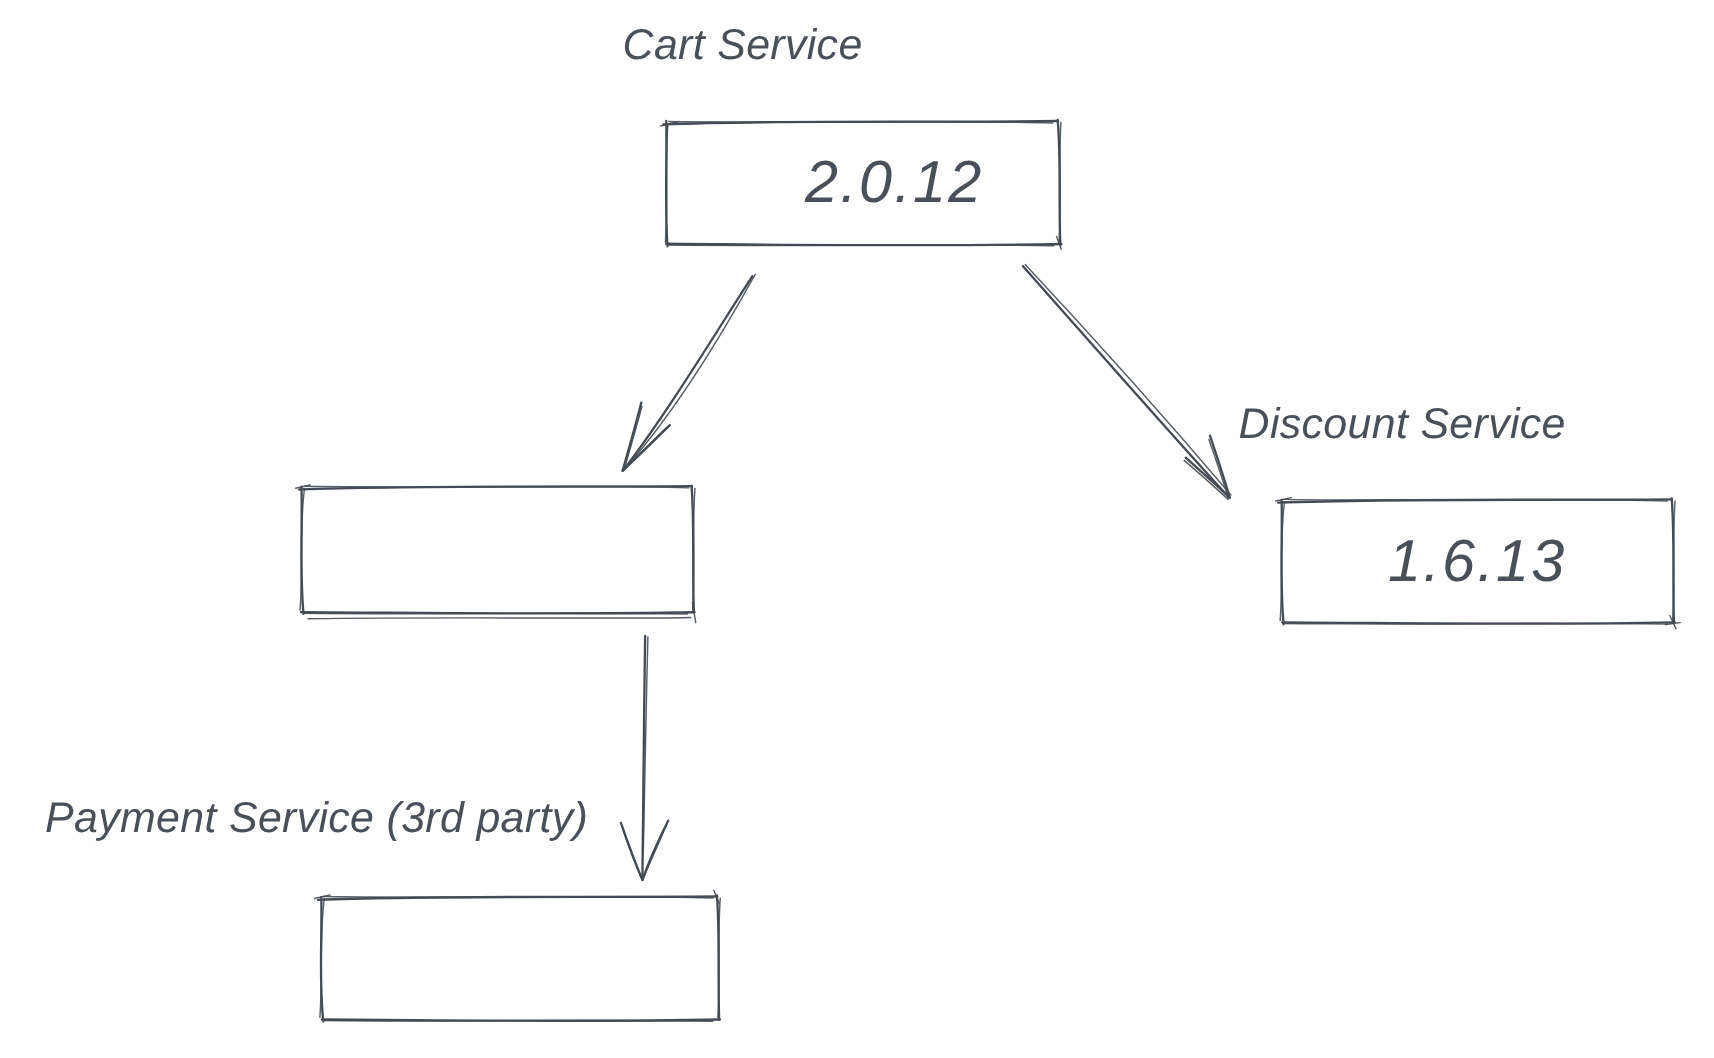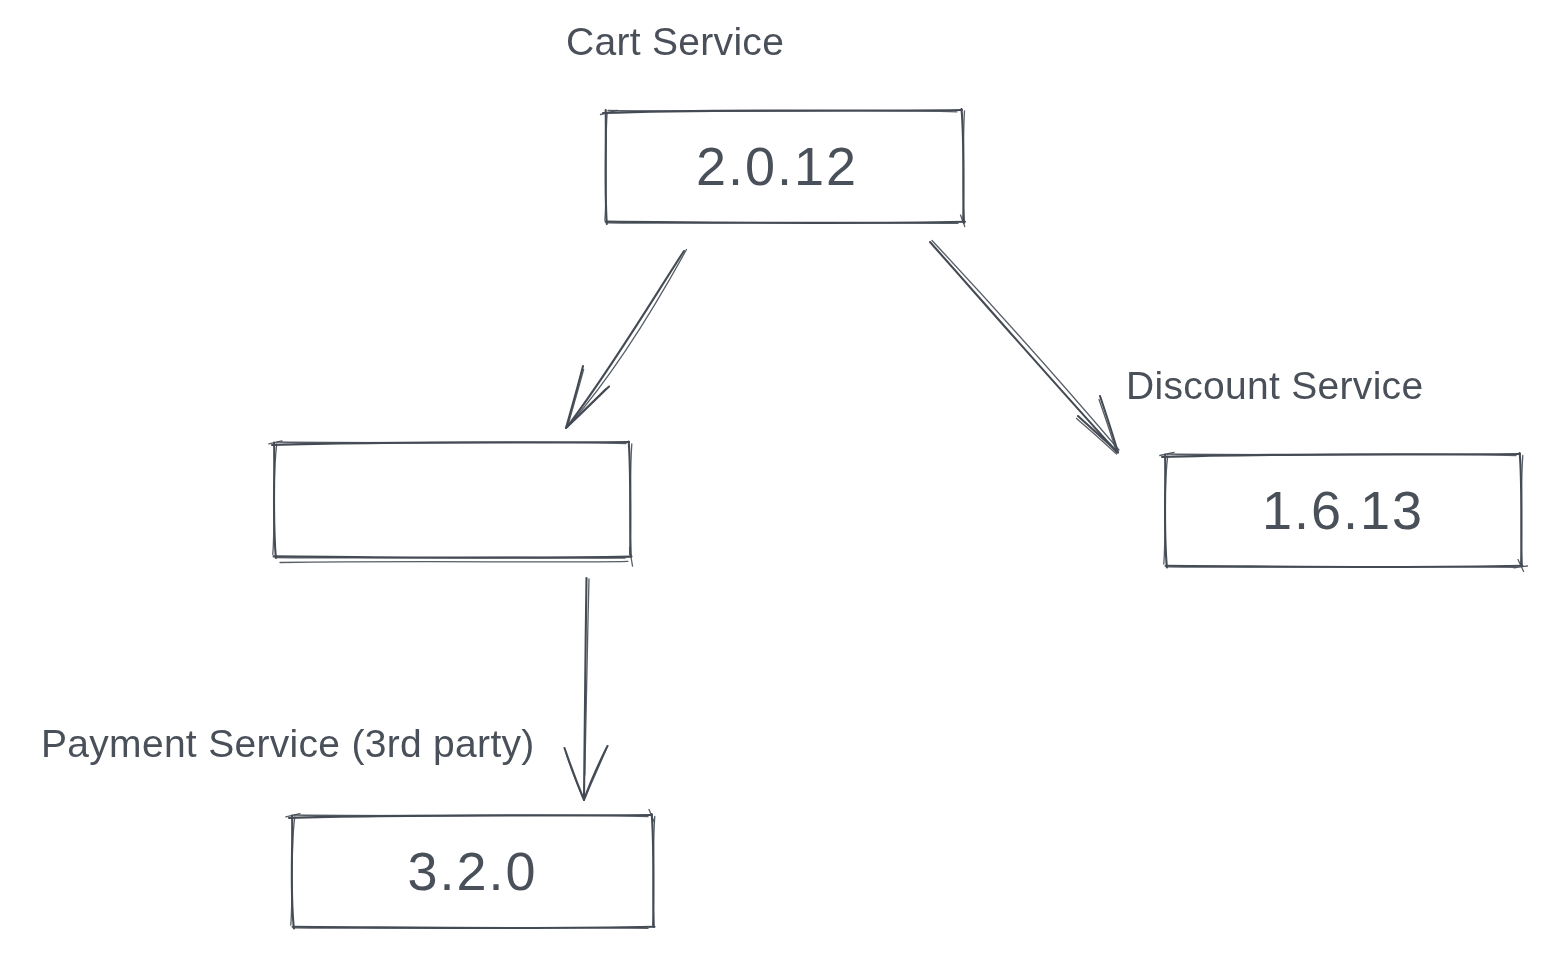--- a/index.html
+++ b/index.html
@@ -7,20 +7,21 @@
     padding: 0;
     background: #ffffff;
   }
   .canvas {
     position: relative;
     width: 1558px;
     height: 962px;
     background: var(--bg, #ffffff);
     overflow: hidden;
     font-family: "Liberation Sans", sans-serif;
+    font-style: italic;
   }
   .strokes {
     position: absolute;
     left: 0;
     top: 0;
   }
   .strokes path {
     fill: none;
     stroke: var(--stroke, #454b54);
     stroke-linecap: round;
@@ -138,26 +139,23 @@
     </g>
   </svg>
 
   <div class="node-label" style="left:566px; top:22px;">Cart Service</div>
 
 
   <div class="node-label" style="left:1126px; top:366px;">Discount Service</div>
 
   <div class="node-label" style="left:41px; top:724px;">Payment Service (3rd party)</div>
 
-  <div class="version-box" style="left:605px; top:109px; width:344px; height:114px;">
+  <div class="version-box" style="left:605px; top:109px; width:344px; height:114px;padding-left:36px;">
     <span class="version-text">2.0.12</span>
   </div>
 
 
   <div class="version-box" style="left:1164px; top:453px; width:358px; height:113px;border-radius:30px;">
     <span class="version-text">1.6.13</span>
   </div>
 
-  <div class="version-box" style="left:291px; top:814px; width:363px; height:113px;">
-    <span class="version-text">3.2.0</span>
-  </div>
 
 </div>
 
 </body></html>

